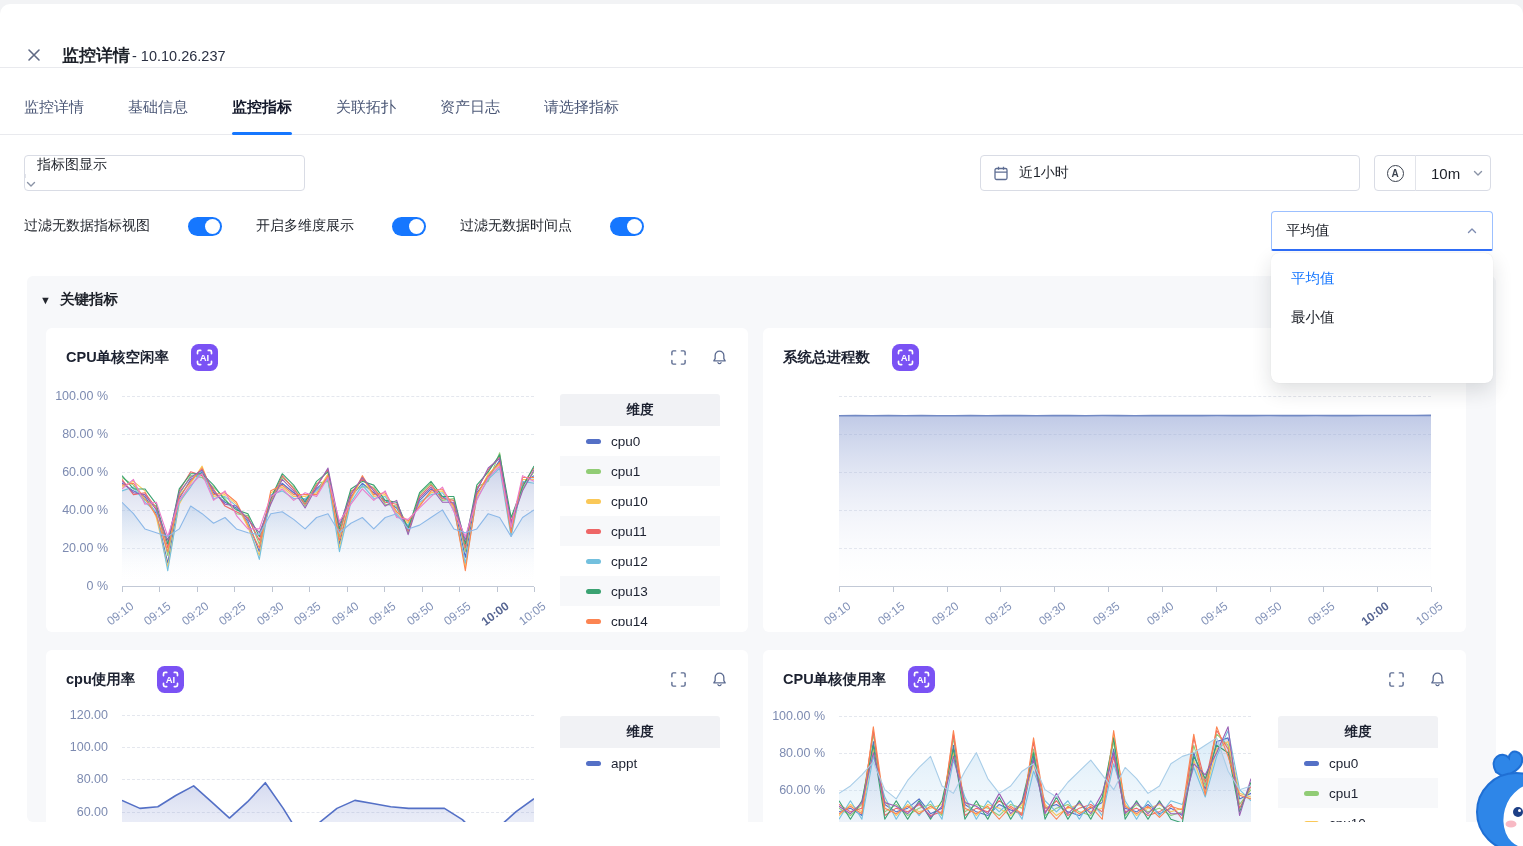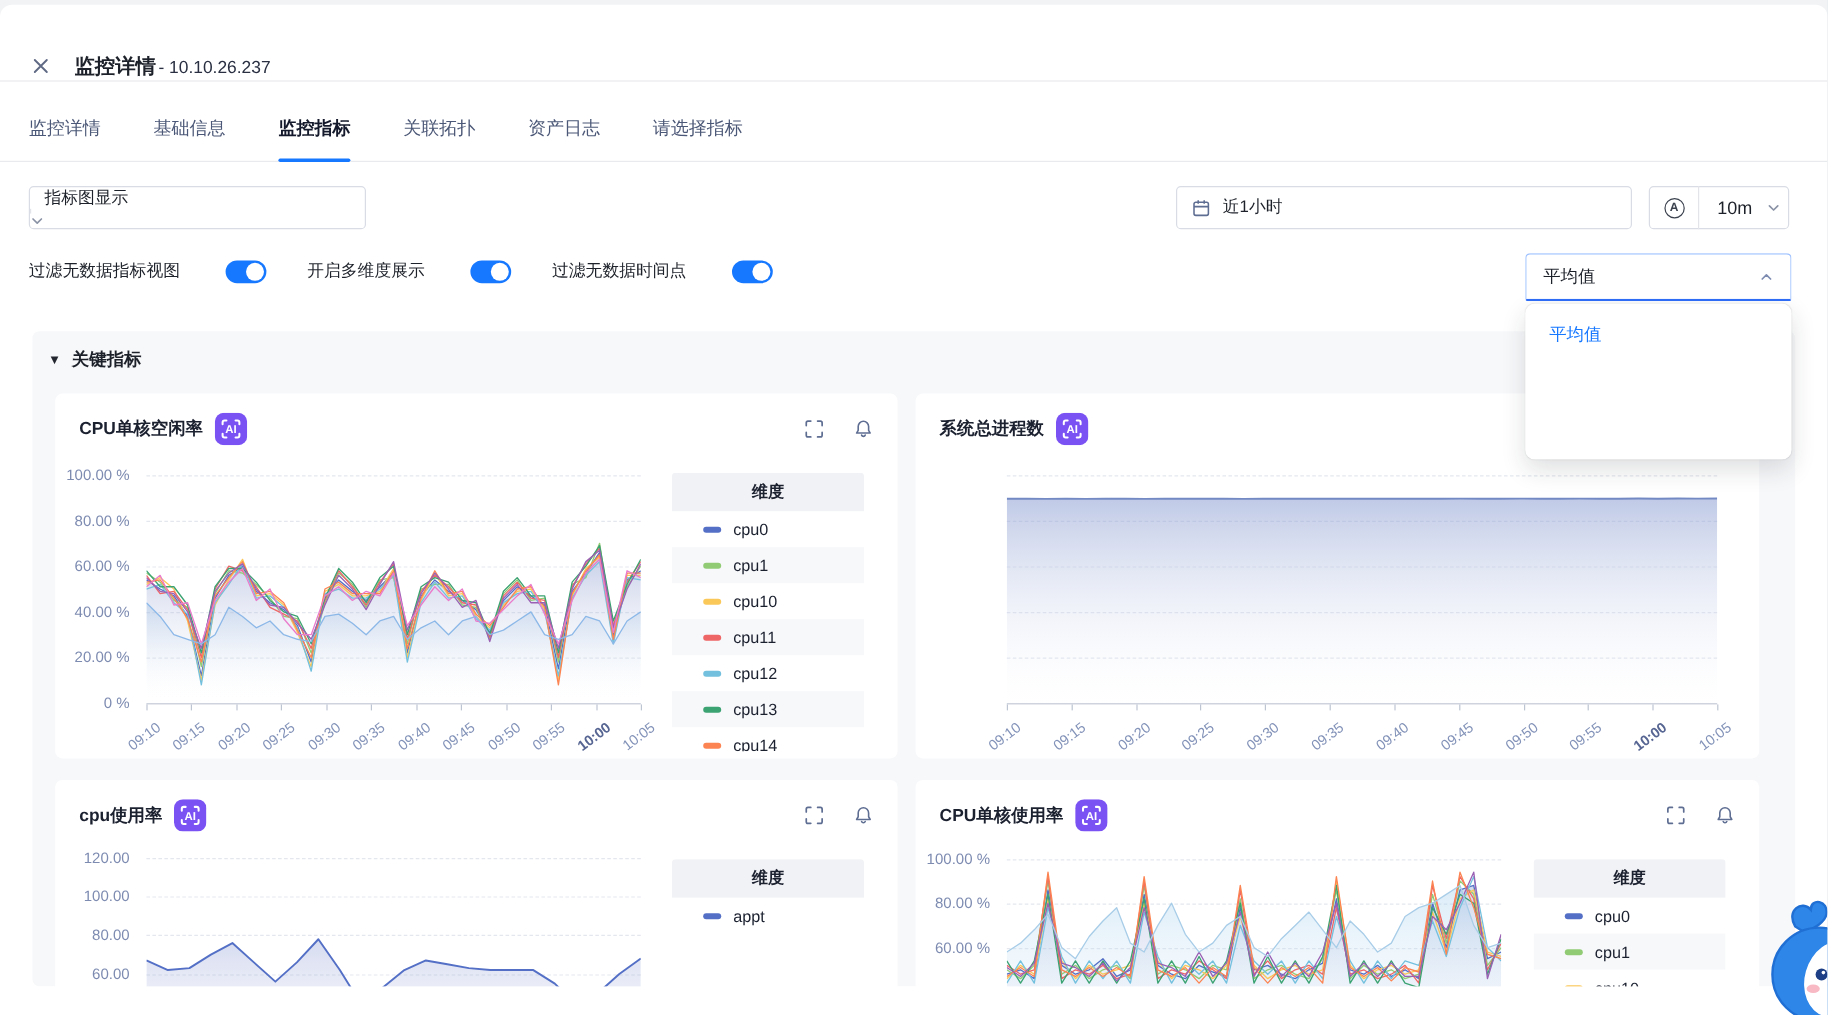--- a/index.html
+++ b/index.html
@@ -60,21 +60,21 @@
   .section-title { font-size:14.5px; font-weight:bold; color:#1d2129; }
 
   
   .card { position:absolute; background:#fff; border-radius:6px; overflow:hidden; }
   .card.c0 { left:46px; top:328px; width:702px; height:304px; }
   .card.c1 { left:763px; top:328px; width:703px; height:304px; }
   .card.c2 { left:46px; top:650px; width:702px; height:304px; }
   .card.c3 { left:763px; top:650px; width:703px; height:304px; }
   .card-title-row { position:absolute; top:14px; left:20px; right:20px; height:30px; display:flex; align-items:center; }
   .card-title { font-size:14.5px; font-weight:bold; color:#1c2130; }
-  .ai-badge { margin-left:10px; width:27px; height:27px; cursor:pointer; flex:none; }
+  .ai-badge { margin-left:22px; width:27px; height:27px; cursor:pointer; flex:none; }
   .card-icons { margin-left:auto; display:flex; gap:24px; color:#5e6d92; align-items:center; }
   .card-icons .ic { cursor:pointer; display:flex; }
 
   .y-axis { position:absolute; left:0; top:62px; width:68px; height:196px; }
   .ytick { position:absolute; right:6px; transform:translateY(-50%); font-size:12.5px; color:#7d8bb1; white-space:nowrap; }
   .plot { position:absolute; top:62px; left:76px; width:412px; height:196px; }
   .plot--full { width:592px; }
   .gridline { position:absolute; left:0; right:0; border-top:1px dashed #e4e7ee; }
   .gridline.axisline { border-top:1px solid #c2c9d6; }
   .plot svg { position:absolute; left:0; top:0; width:100%; height:100%; }
@@ -179,20 +179,21 @@
   <div class="agg-select">
     <span class="val">平均值</span>
     <span class="chev">
       <svg width="12" height="12" viewBox="0 0 12 12">
           <path d="M2.5 7.5L6 4l3.5 3.5" stroke="#7d8bb1" stroke-width="1.4" fill="none" stroke-linecap="round" stroke-linejoin="round"></path>
         </svg>
     </span>
   </div>
   <div class="agg-panel">
     <div class="agg-option selected">平均值</div>
+    <div class="agg-option">最小值</div>
   </div>
 
   <div class="section"></div>
   <div class="section-hdr">
     <span class="collapse-arrow">▼</span>
     <span class="section-title">关键指标</span>
   </div>
 
   <div class="card c0">
     <div class="card-title-row">

